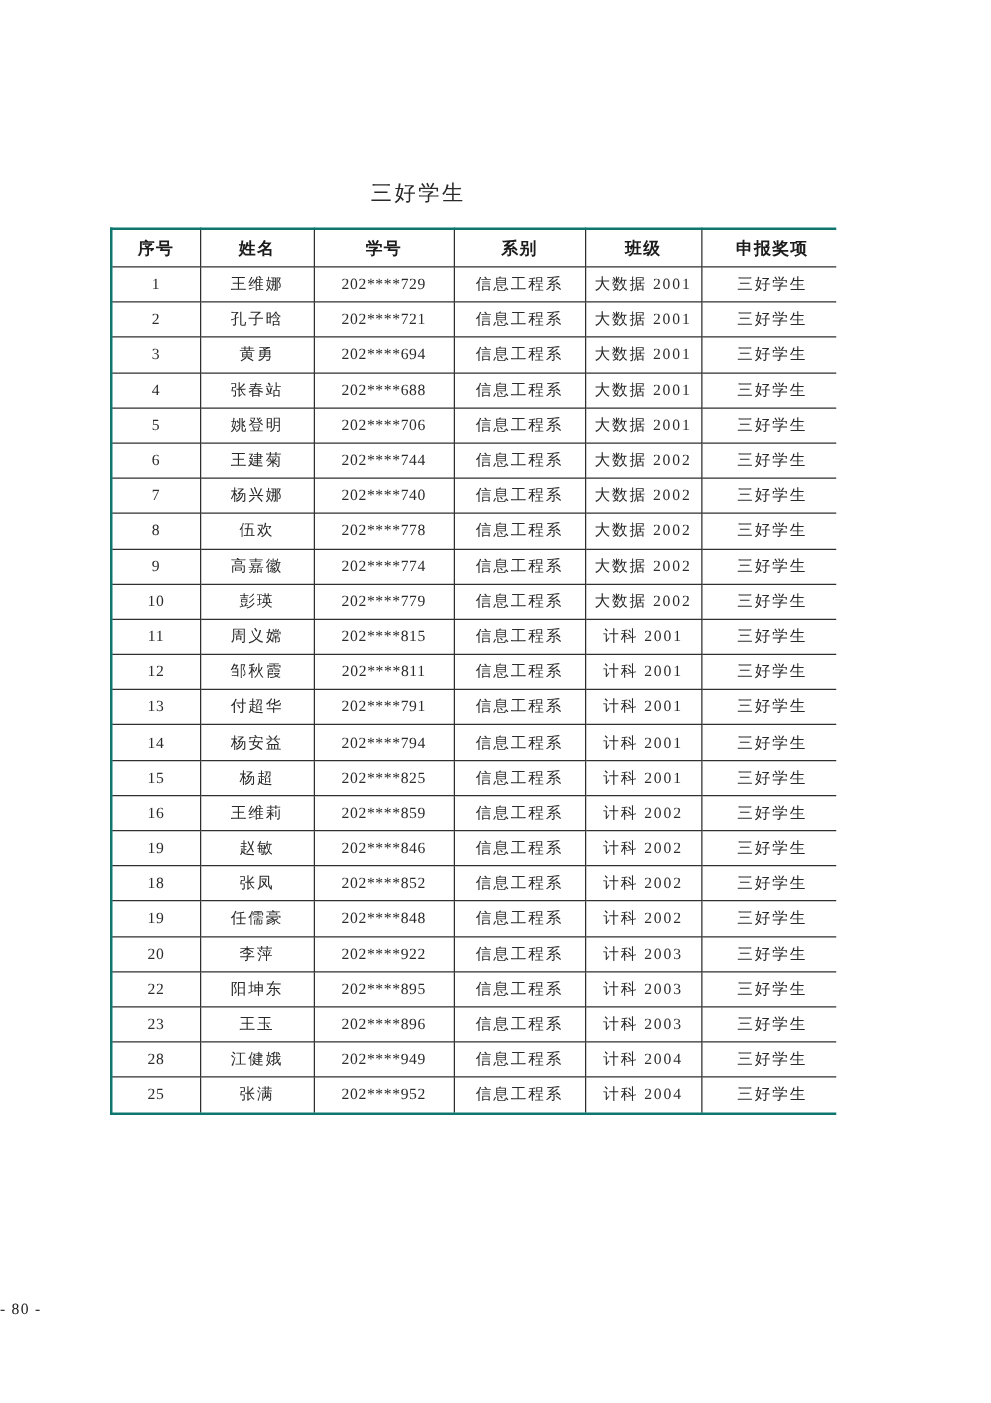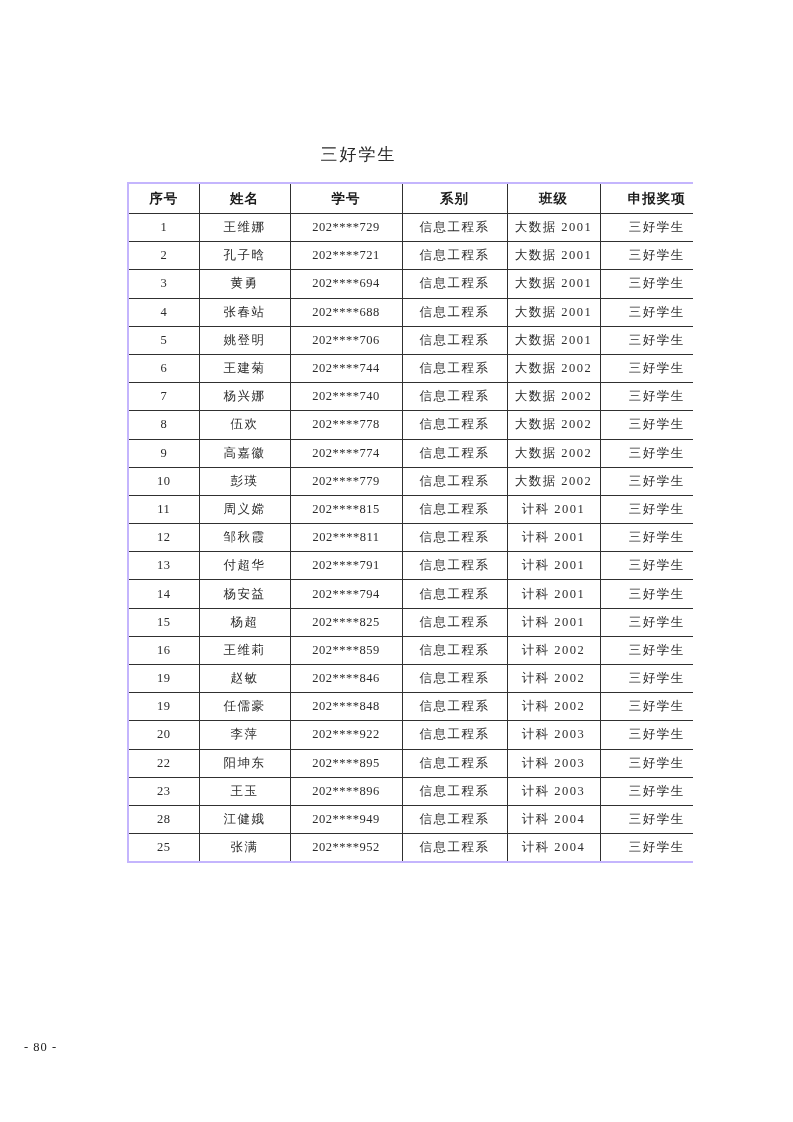--- a/index.html
+++ b/index.html
@@ -8,40 +8,39 @@
     background: #ffffff;
   }
   .doc-page {
     position: relative;
     width: 669px;
     height: 1122px;
     background: #ffffff;
     font-family: "Liberation Serif", "DejaVu Serif", serif;
     color: #1d1d1d;
     overflow: hidden;
-    margin-left: 24px;
   }
   .doc-title {
     position: absolute;
     top: 143px;
     left: 0;
     width: 100%;
     text-align: center;
     font-size: 17px;
     letter-spacing: 2px;
     color: #2a2a2a;
   }
   table.award-table {
     position: absolute;
     top: 182px;
-    left: 103px;
+    left: 88px;
     width: 586px;
     border-collapse: collapse;
     table-layout: fixed;
-    border: 2px solid #c4b5fd;
+    border: 2px solid #0f766e;
   }
   .award-table th, .award-table td {
     border: 1px solid #303030;
     text-align: center;
     vertical-align: middle;
     padding: 0 2px;
     overflow: hidden;
     white-space: nowrap;
   }
   .award-table th {
@@ -228,20 +227,28 @@
         </tr>
         <tr>
           <td class="num-cell">19</td>
           <td>赵敏</td>
           <td class="num-cell">202****846</td>
           <td>信息工程系</td>
           <td>计科 2002</td>
           <td>三好学生</td>
         </tr>
         <tr>
+          <td class="num-cell">18</td>
+          <td>张凤</td>
+          <td class="num-cell">202****852</td>
+          <td>信息工程系</td>
+          <td>计科 2002</td>
+          <td>三好学生</td>
+        </tr>
+        <tr>
           <td class="num-cell">19</td>
           <td>任儒豪</td>
           <td class="num-cell">202****848</td>
           <td>信息工程系</td>
           <td>计科 2002</td>
           <td>三好学生</td>
         </tr>
         <tr>
           <td class="num-cell">20</td>
           <td>李萍</td>

